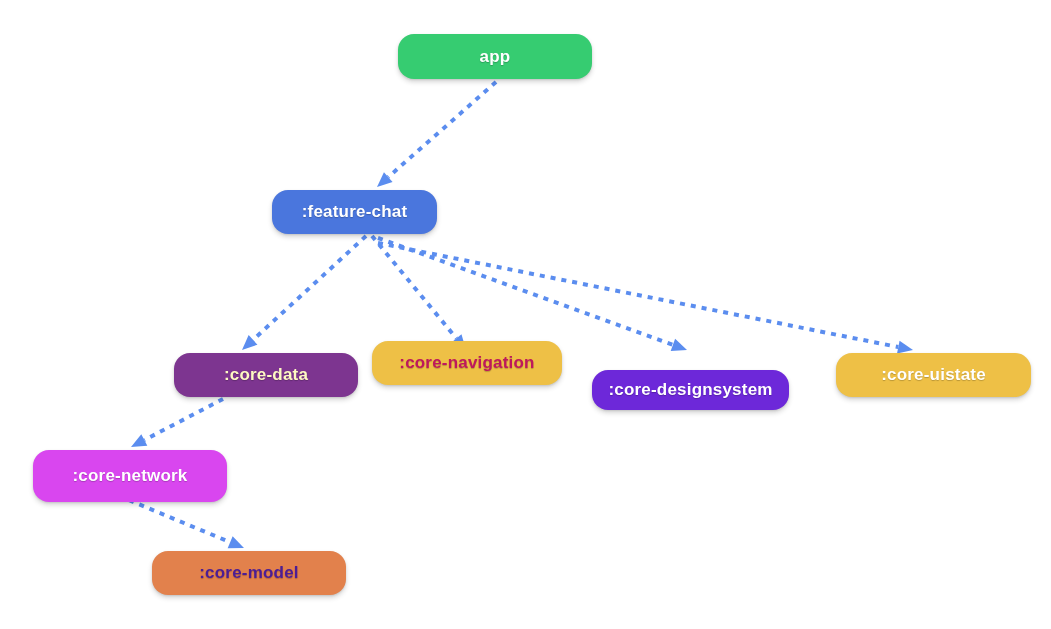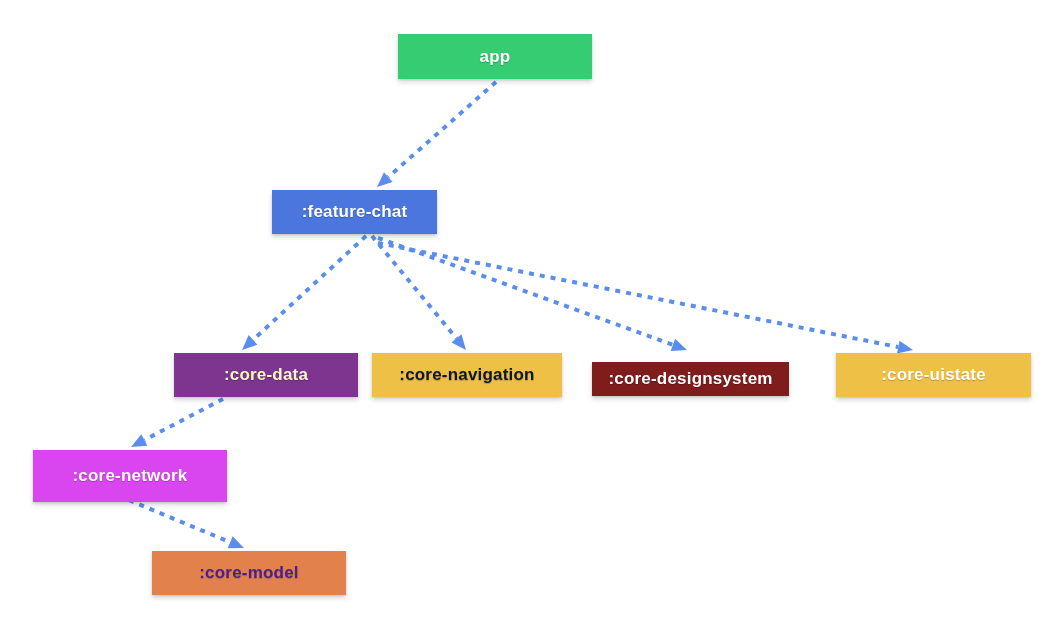--- a/index.html
+++ b/index.html
@@ -27,21 +27,21 @@
     width: 1051px;
     height: 629px;
     pointer-events: none;
   }
   .graph-node {
     position: absolute;
     display: flex;
     align-items: center;
     justify-content: center;
     box-sizing: border-box;
-    border-radius: 0;
+    border-radius: 16px;
     color: #ffffff;
     font-size: 17px;
     font-weight: bold;
     letter-spacing: 0.2px;
     text-align: center;
     white-space: nowrap;
     box-shadow: 0 3px 5px rgba(0,0,0,0.16), 0 1px 2px rgba(0,0,0,0.10);
     text-shadow: 0 1px 1px rgba(0,0,0,0.22);
     user-select: none;
   }
@@ -73,25 +73,25 @@
   </div>
 
   <div class="graph-node" style="left: 272px; top: 190px; width: 165px; height: 44px; background: rgb(74, 118, 221); color: rgb(255, 255, 255);">
     <span>:feature-chat</span>
   </div>
 
   <div class="graph-node" style="left: 146px; top: 353px; width: 184px; height: 44px; background: rgb(125, 53, 144); color: #fef9c3; margin-left: 28px;">
     <span>:core-data</span>
   </div>
 
-  <div class="graph-node" style="left: 372px; top: 353px; width: 190px; height: 44px; background: rgb(238, 192, 70); color: #0f172a;">
+  <div class="graph-node" style="left: 372px; top: 341px; width: 190px; height: 44px; background: rgb(238, 192, 70); color: #be185d;">
     <span>:core-navigation</span>
   </div>
 
-  <div class="graph-node" style="left: 592px; top: 362px; width: 197px; height: 34px; background: #7f1d1d; color: rgb(255, 255, 255);">
+  <div class="graph-node" style="left: 592px; top: 370px; width: 197px; height: 40px; background: #6d28d9; color: rgb(255, 255, 255);">
     <span>:core-designsystem</span>
   </div>
 
   <div class="graph-node" style="left: 817px; top: 353px; width: 195px; height: 44px; background: rgb(238, 192, 70); color: rgb(255, 255, 255); margin-left: 19px;">
     <span>:core-uistate</span>
   </div>
 
   <div class="graph-node" style="left: 33px; top: 450px; width: 194px; height: 52px; background: #d946ef; color: rgb(255, 255, 255);">
     <span>:core-network</span>
   </div>

